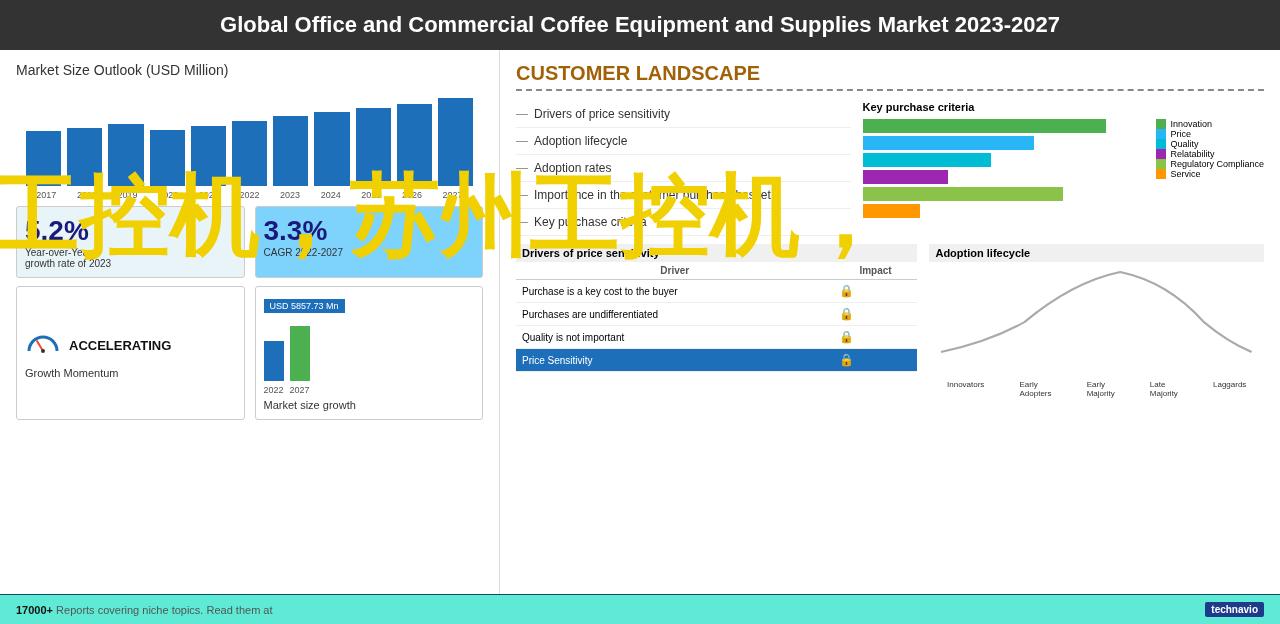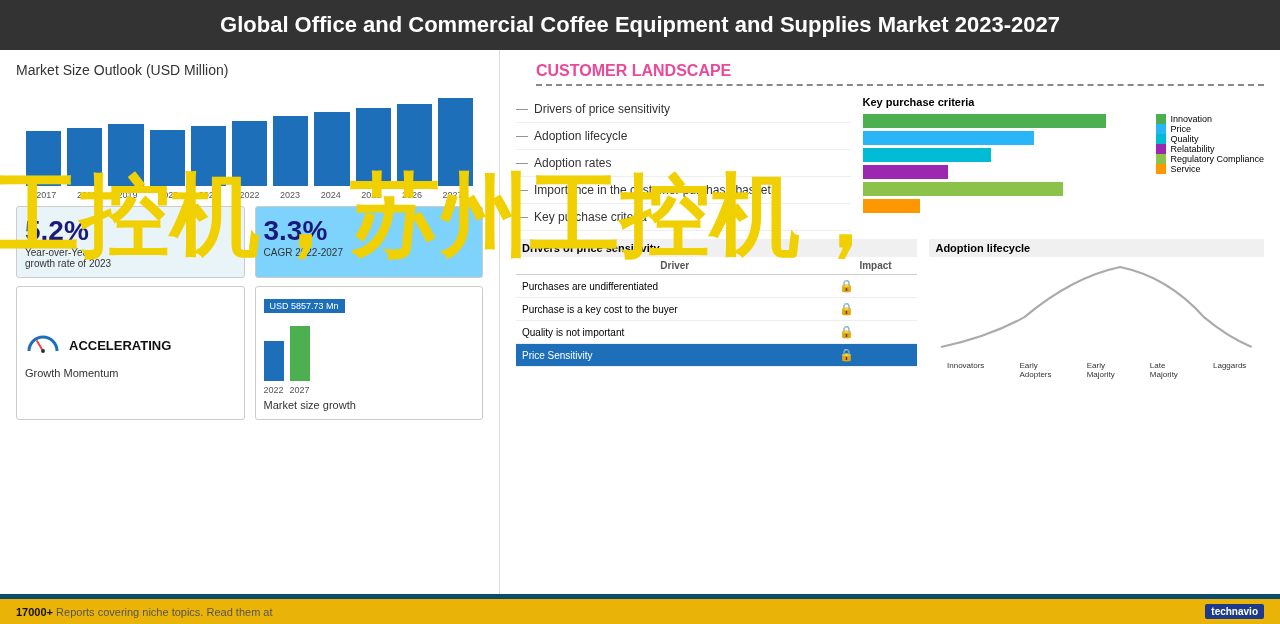--- a/index.html
+++ b/index.html
@@ -189,27 +189,26 @@
       line-height: 1;
     }
 
     
     .right-panel {
       flex: 1;
       padding: 12px 16px;
     }
 
     .section-title {
-      font-size: 16px;
-      font-weight: bold;
-      color: #ec4899;
+      font-size: 20px;
+      font-weight: bold;
+      color: #a16207;
       border-bottom: 2px dashed #888;
       padding-bottom: 4px;
       margin-bottom: 10px;
-      margin-left: 20px;
     }
 
     .topic-list {
       list-style: none;
     }
 
     .topic-list li {
       font-size: 12px;
       color: #333;
       padding: 6px 0;
@@ -305,31 +304,31 @@
     .lifecycle-curve {
       width: 100%;
       height: 100px;
     }
 
     .lifecycle-labels {
       display: flex;
       justify-content: space-around;
       font-size: 8px;
       color: #333;
-      margin-top: 0;
+      margin-top: 14px;
     }
 
     
     .bottom-bar {
       position: fixed;
       bottom: 0;
       left: 0;
       right: 0;
-      background: #eab308;
-      border-top: 5px solid #0c4a6e;
+      background: #5eead4;
+      border-top: 1px solid #0c4a6e;
       padding: 4px 16px;
       display: flex;
       align-items: center;
       font-size: 11px;
       color: #555;
       height: 30px;
     }
 
     .technavio-brand {
       margin-left: auto;
@@ -539,25 +538,25 @@
         <div class="drivers-title">Drivers of price sensitivity</div>
         <table class="drivers-table">
           <thead>
             <tr>
               <th>Driver</th>
               <th>Impact</th>
             </tr>
           </thead>
           <tbody>
             <tr>
-              <td>Purchases are undifferentiated</td>
+              <td>Purchase is a key cost to the buyer</td>
               <td><span class="lock-icon">🔒</span></td>
             </tr>
             <tr>
-              <td>Purchase is a key cost to the buyer</td>
+              <td>Purchases are undifferentiated</td>
               <td><span class="lock-icon">🔒</span></td>
             </tr>
             <tr>
               <td>Quality is not important</td>
               <td><span class="lock-icon">🔒</span></td>
             </tr>
             <tr class="highlighted-row">
               <td>Price Sensitivity</td>
               <td><span class="lock-icon">🔒</span></td>
             </tr>

